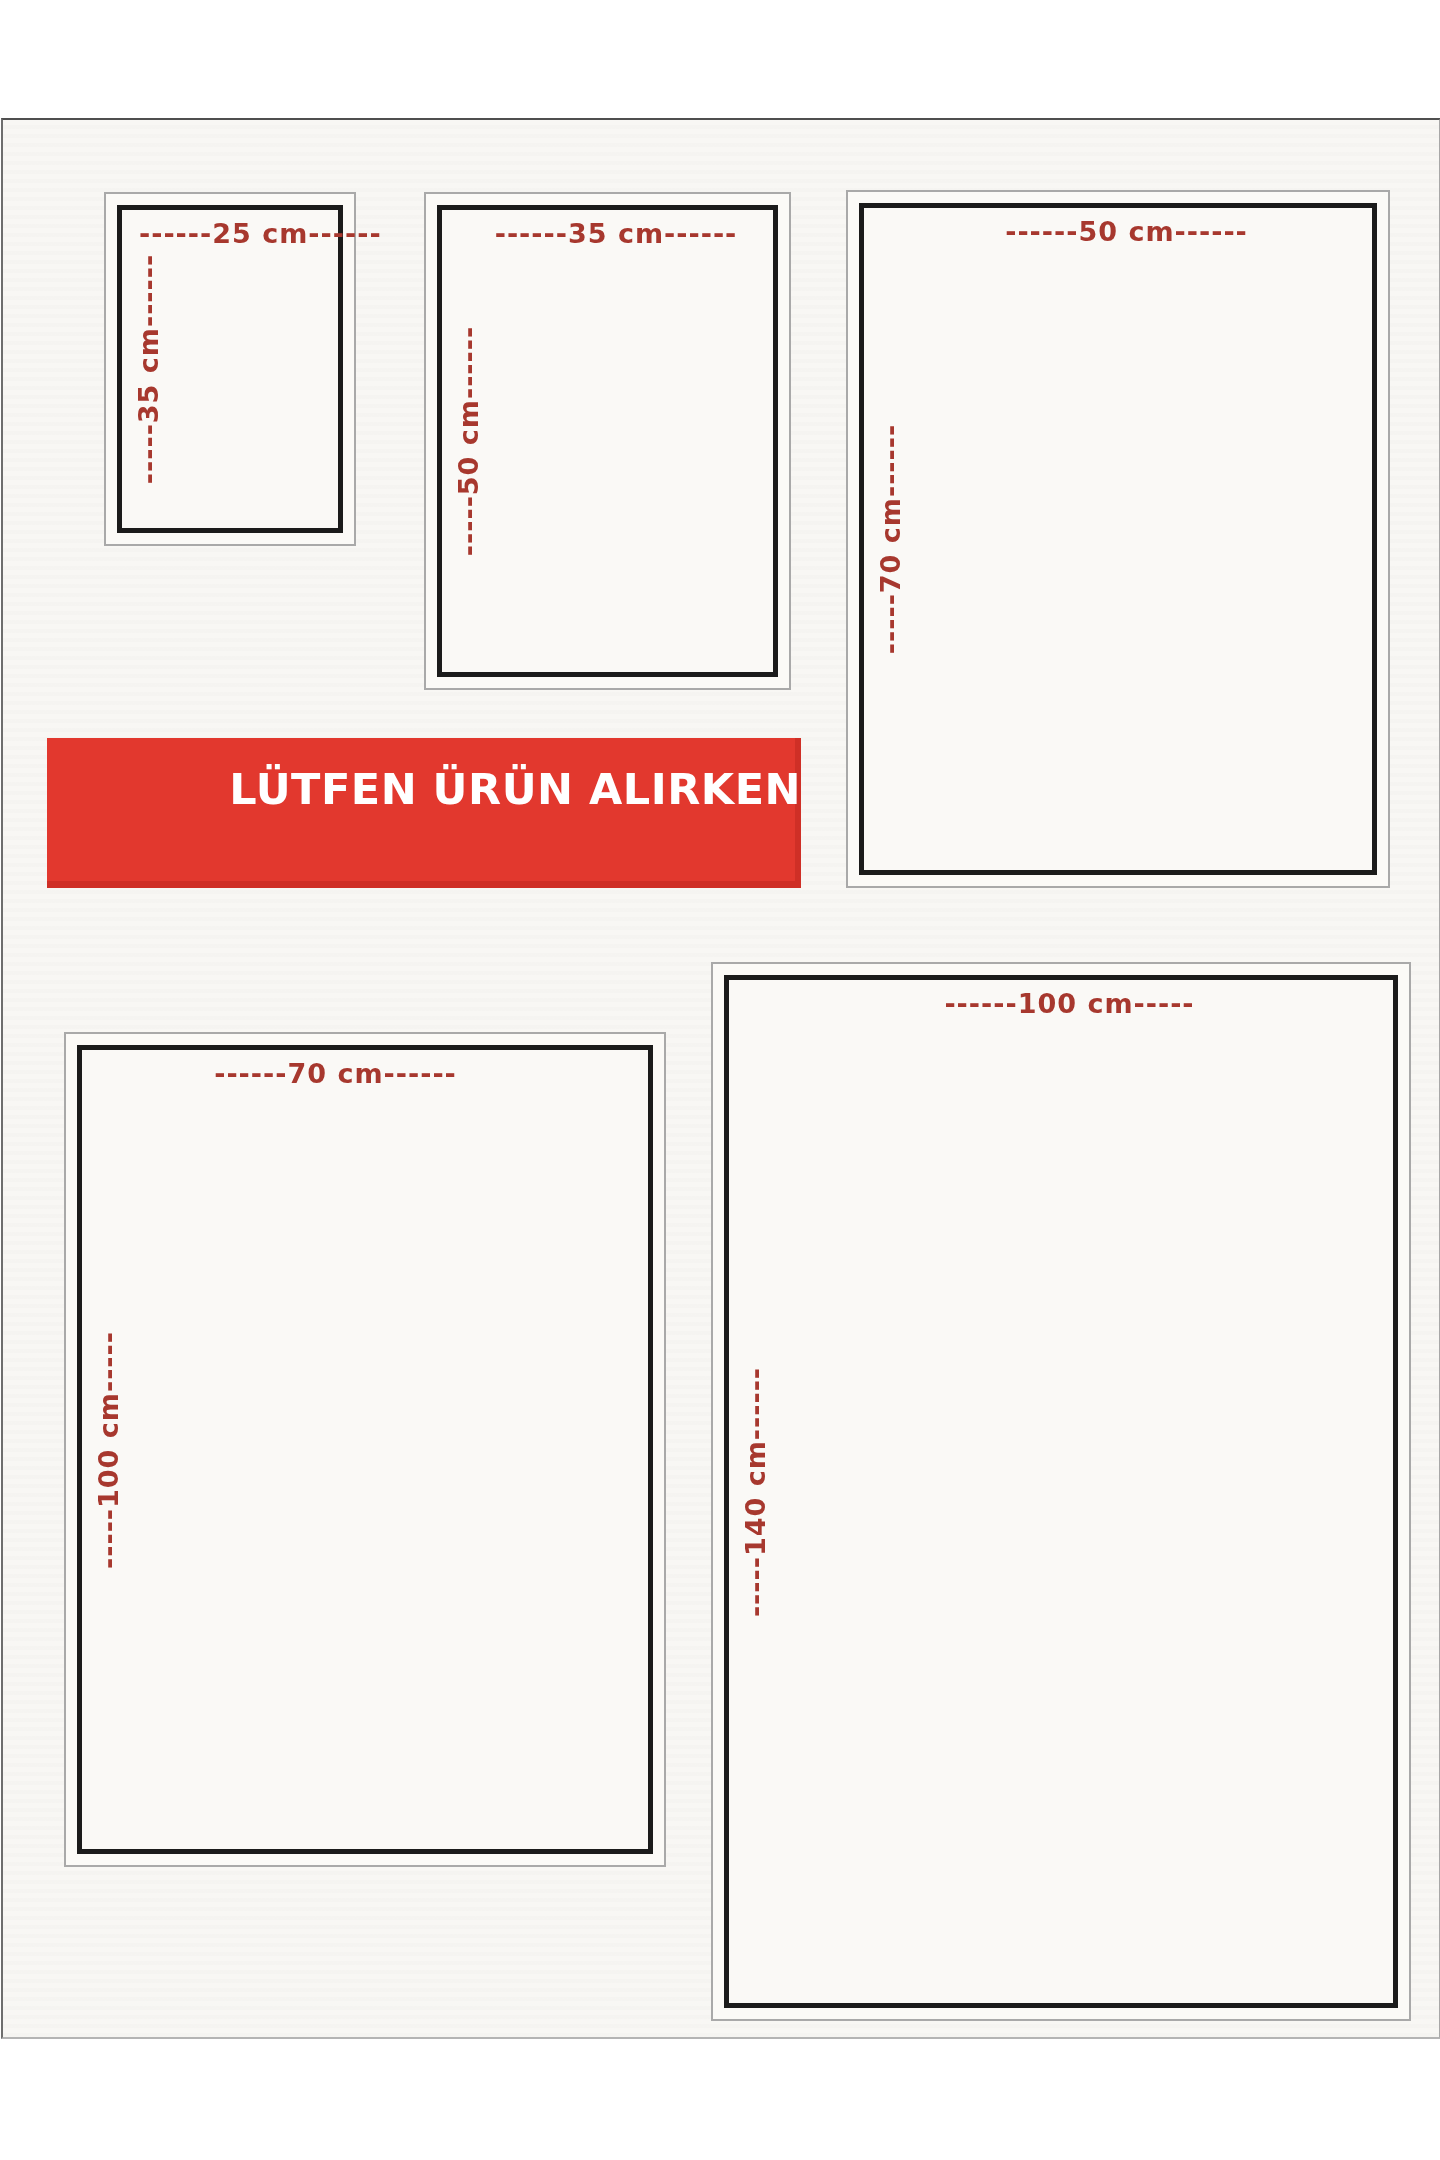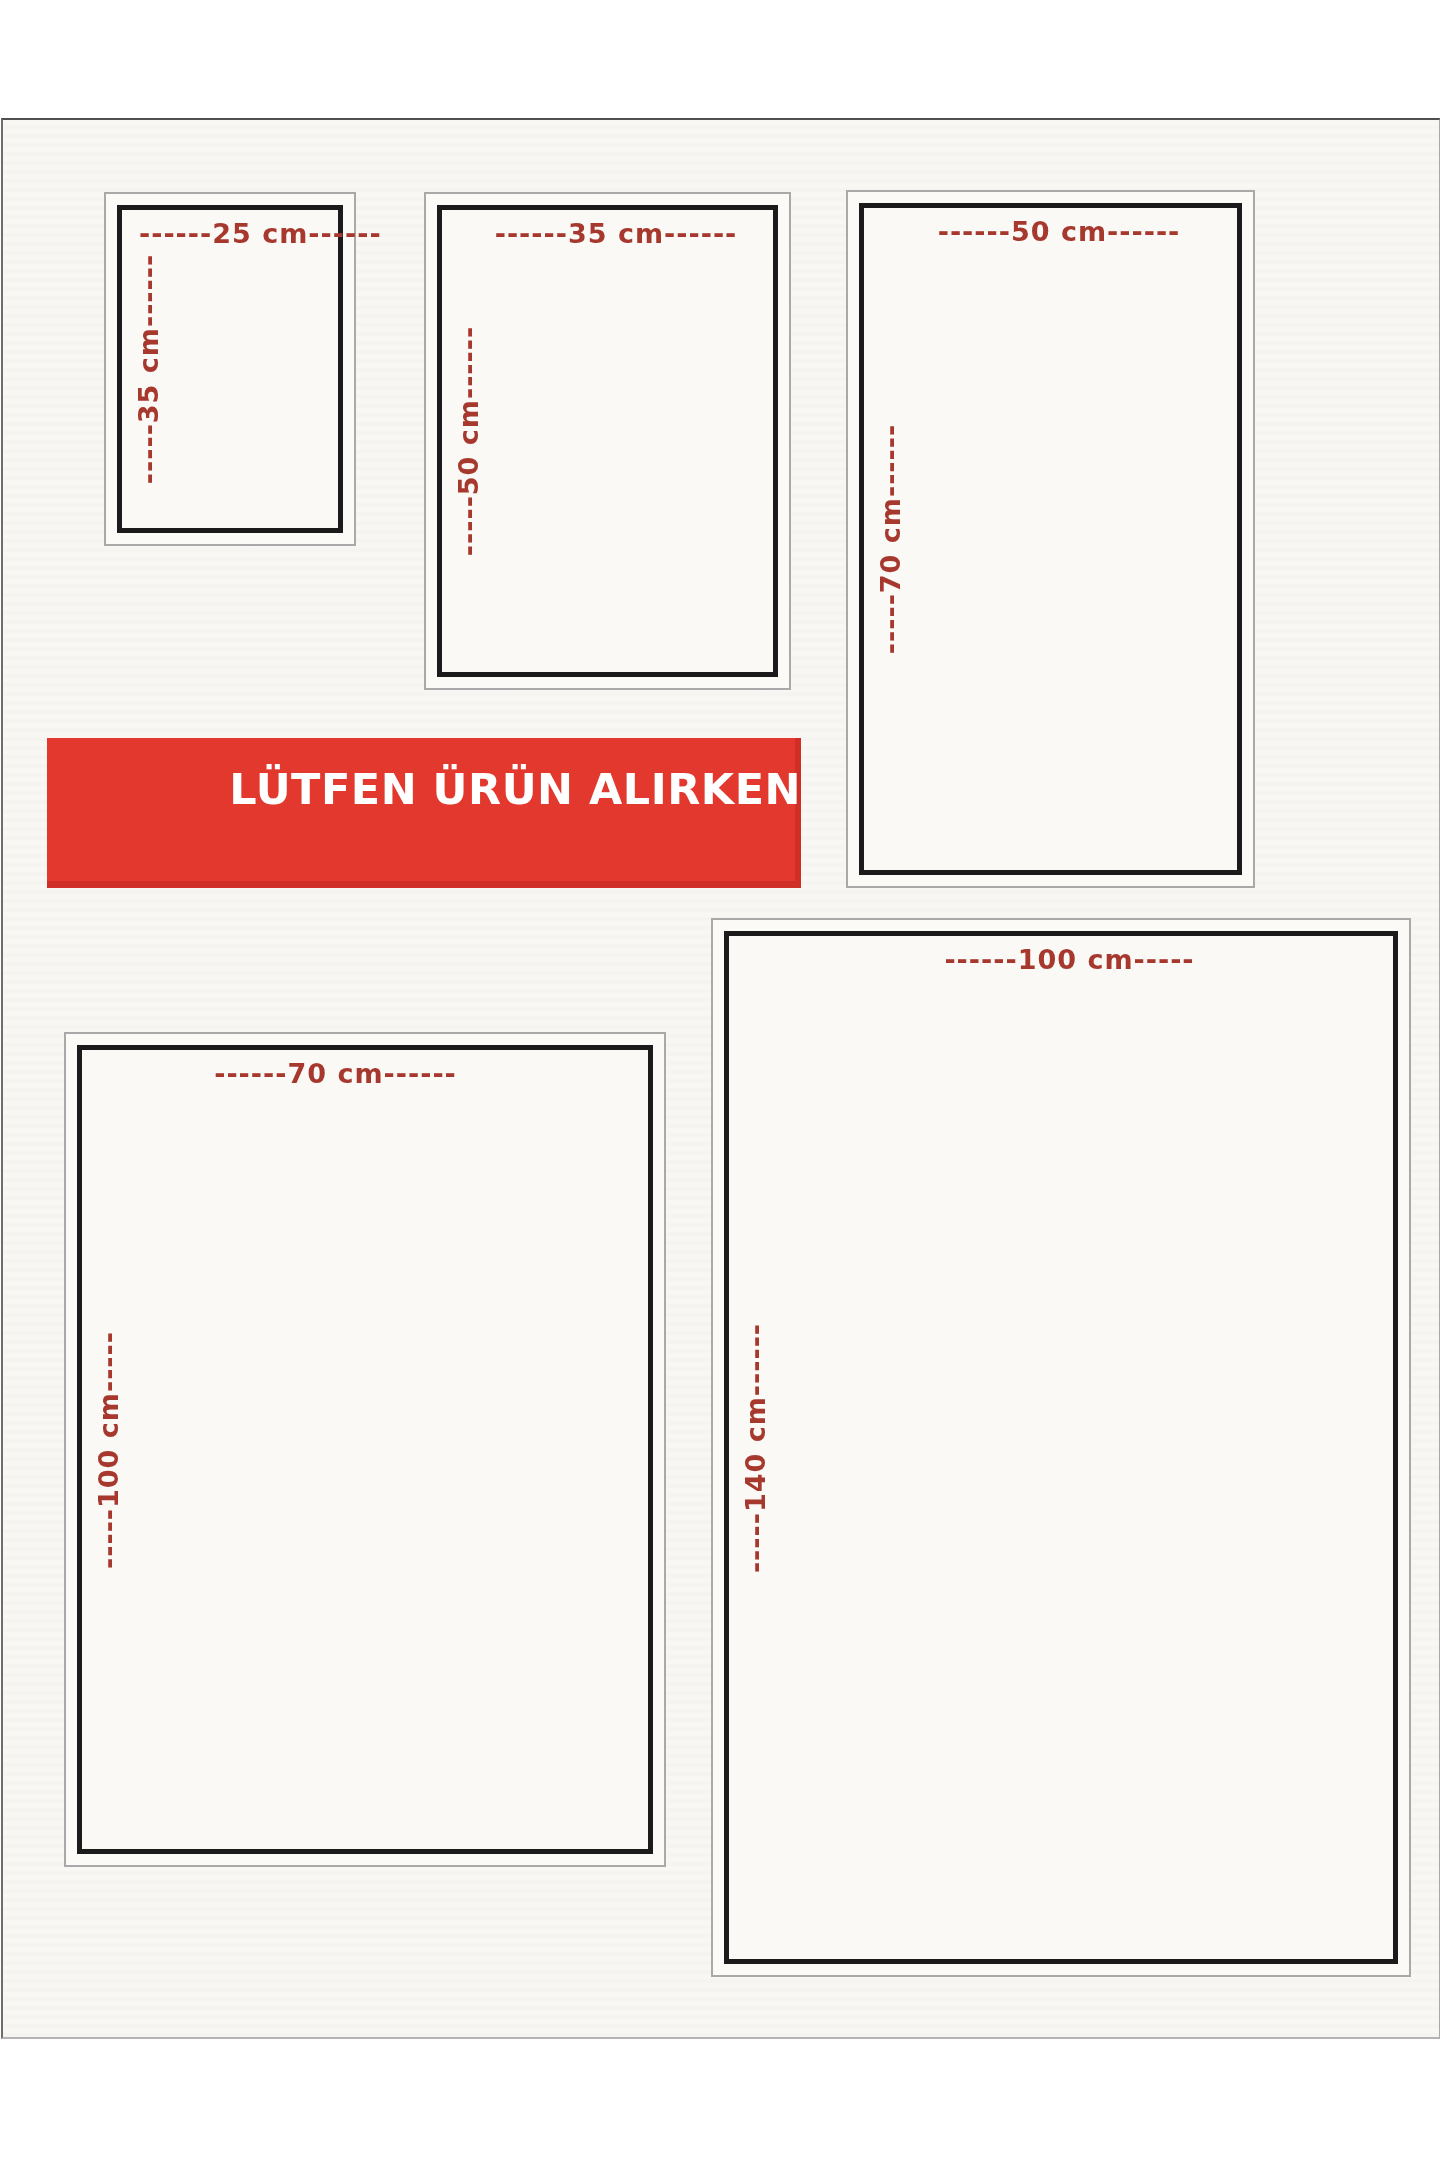--- a/index.html
+++ b/index.html
@@ -52,23 +52,23 @@
     color:#a7382e;
     font-size:27px;
     font-weight:bold;
     letter-spacing:1px;
     white-space:nowrap;
   }
   
   .r4 .top-label{transform:translateX(-38px);}
   .r1{left:101px;top:72px;width:252px;height:354px;}
   .r2{left:421px;top:72px;width:367px;height:498px;padding-left:47px;}
-  .r3{left:843px;top:70px;width:409px;height:698px;}
+  .r3{left:843px;top:70px;width:544px;height:698px;}
   .r4{left:61px;top:912px;width:602px;height:835px;}
-  .r5{left:708px;top:798px;width:700px;height:1059px;}
+  .r5{left:708px;top:842px;width:700px;height:1059px;}
   .banner{
     position:absolute;
     left:44px;top:618px;
     width:754px;height:150px;
     background:#e2382e;
     box-shadow:inset -6px -7px 0 rgba(120,10,8,0.18);
     color:#ffffff;
     padding:20px 0 0 40px;
     box-sizing:border-box;
   }

